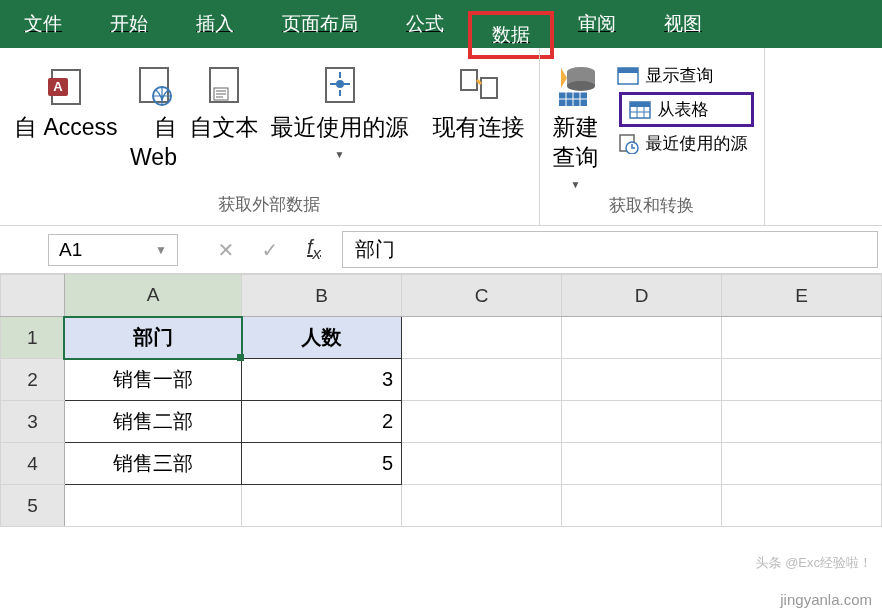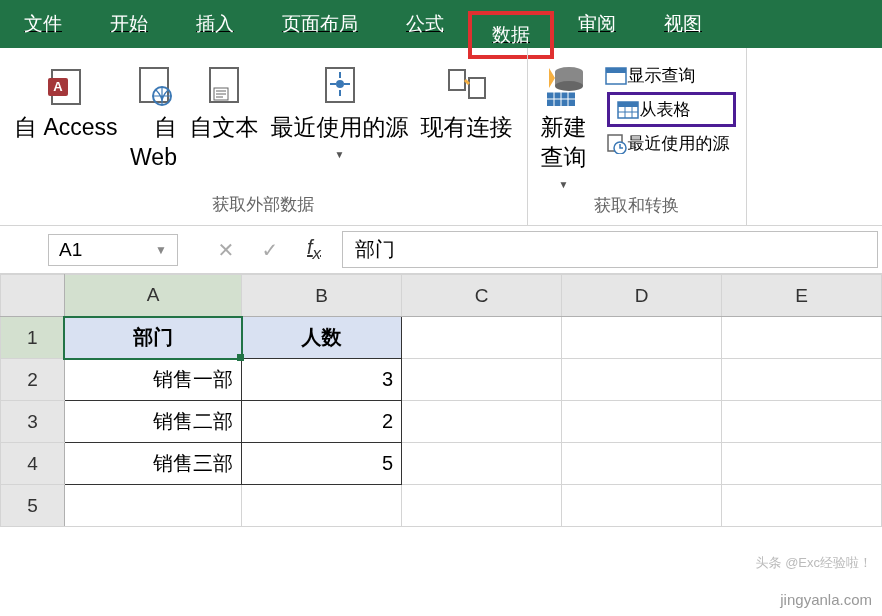--- a/index.html
+++ b/index.html
@@ -14,21 +14,21 @@
     .ribbon-content { display: flex; background: #fff; border-bottom: 1px solid #d4d4d4; height: 178px; }
     .ribbon-group { display: flex; flex-direction: column; align-items: center; padding: 5px 10px 5px 10px; border-right: 1px solid #d4d4d4; }
     .ribbon-group-body { display: flex; align-items: flex-start; flex: 1; gap: 8px; padding-top: 8px; }
     .ribbon-group-label { font-size: 17px; color: #666; padding: 4px 0; }
     
     .ribbon-btn { display: flex; flex-direction: column; align-items: center; gap: 4px; padding: 0 2px; cursor: pointer; }
     .ribbon-btn-icon { width: 48px; height: 48px; display: flex; align-items: center; justify-content: center; }
     .ribbon-btn-label { font-size: 23px; text-align: right; line-height: 1.3; }
     .dropdown-arrow { font-size: 10px; color: #555; margin-top: 2px; }
     
-    .ribbon-small-btn { display: flex; align-items: center; gap: 0; padding: 3px 6px; font-size: 17px; white-space: nowrap; cursor: pointer; }
+    .ribbon-small-btn { display: flex; align-items: center; gap: 6px; padding: 3px 6px; font-size: 17px; white-space: nowrap; cursor: pointer; }
     .ribbon-small-btn.highlighted { border: 3px solid #4c1d95; margin-left: 9px; }
     .small-icon { width: 24px; height: 22px; display: inline-flex; align-items: center; justify-content: center; }
     
     .ribbon-vert-stack { display: flex; flex-direction: column; gap: 2px; }
     
     
     .formula-bar { display: flex; align-items: center; height: 48px; border-bottom: 1px solid #d4d4d4; padding: 6px 4px; gap: 4px; }
     .name-box { width: 130px; border: 1px solid #c0c0c0; padding: 4px 10px; font-size: 19px; display: flex; justify-content: space-between; align-items: center; margin-left: 44px; }
     .nb-arrow { color: #888; font-size: 12px; }
     .fb-btn { width: 40px; display: flex; justify-content: center; color: #aaa; font-size: 20px; cursor: pointer; }
@@ -45,21 +45,21 @@
     .row-header { background: #e6e6e6; text-align: center; font-size: 19px; color: #333; width: 56px; border-right: 1px solid #b0b0b0 !important; }
     .row-header.sel { background: #d3e0cf; border-right: 2px solid #217346 !important; }
     .cell { padding: 2px 8px; font-size: 20px; }
     .col-a { width: 155px; }
     .col-b { width: 140px; }
     .col-c { width: 140px; }
     .col-d { width: 140px; }
     .col-e { width: 140px; }
     
     .data-header { background: #d9e1f2; font-weight: bold; text-align: center; border: 1px solid #333 !important; }
-    .data-cell-l { text-align: right; border: 1px solid #333 !important; margin-left: 16px; }
+    .data-cell-l { text-align: center; border: 1px solid #333 !important; margin-left: 16px; }
     .data-cell-r { text-align: right; border: 1px solid #333 !important; }
     .active-cell { position: relative; }
     .active-cell::after { content: ''; position: absolute; inset: -2px; border: 2px solid #217346; pointer-events: none; }
     .sel-handle { position: absolute; right: -3px; bottom: -3px; width: 7px; height: 7px; background: #217346; }
     
     .watermark { position: absolute; right: 10px; bottom: 8px; font-size: 15px; color: #999; }
     .wm2 { position: absolute; right: 10px; bottom: 44px; font-size: 13px; color: #bbb; }
   </style>
 </head>
 <body>
@@ -114,21 +114,21 @@
         <span class="ribbon-btn-icon">
           <svg width="40" height="42" viewBox="0 0 40 42">
               <rect x="6" y="4" width="28" height="34" fill="none" stroke="#666" stroke-width="2"></rect>
               <circle cx="20" cy="20" r="4" fill="#3b78b5"></circle>
               <path d="M20 8 v6 M20 26 v6 M10 20 h6 M24 20 h6" stroke="#3b78b5" stroke-width="2"></path>
             </svg>
         </span>
         <span class="ribbon-btn-label">最近使用的源</span>
         <span class="dropdown-arrow">▼</span>
       </div>
-      <div class="ribbon-btn" style="">
+      <div class="ribbon-btn" style="margin-left: 12px;">
         <span class="ribbon-btn-icon">
           <svg width="44" height="42" viewBox="0 0 44 42">
               <rect x="4" y="6" width="16" height="20" fill="none" stroke="#666" stroke-width="2"></rect>
               <rect x="24" y="14" width="16" height="20" fill="none" stroke="#666" stroke-width="2"></rect>
               <path d="M20 16 l4 4" stroke="#f6b042" stroke-width="3"></path>
             </svg>
         </span>
         <span class="ribbon-btn-label">现有连接</span>
       </div>
     </div>

